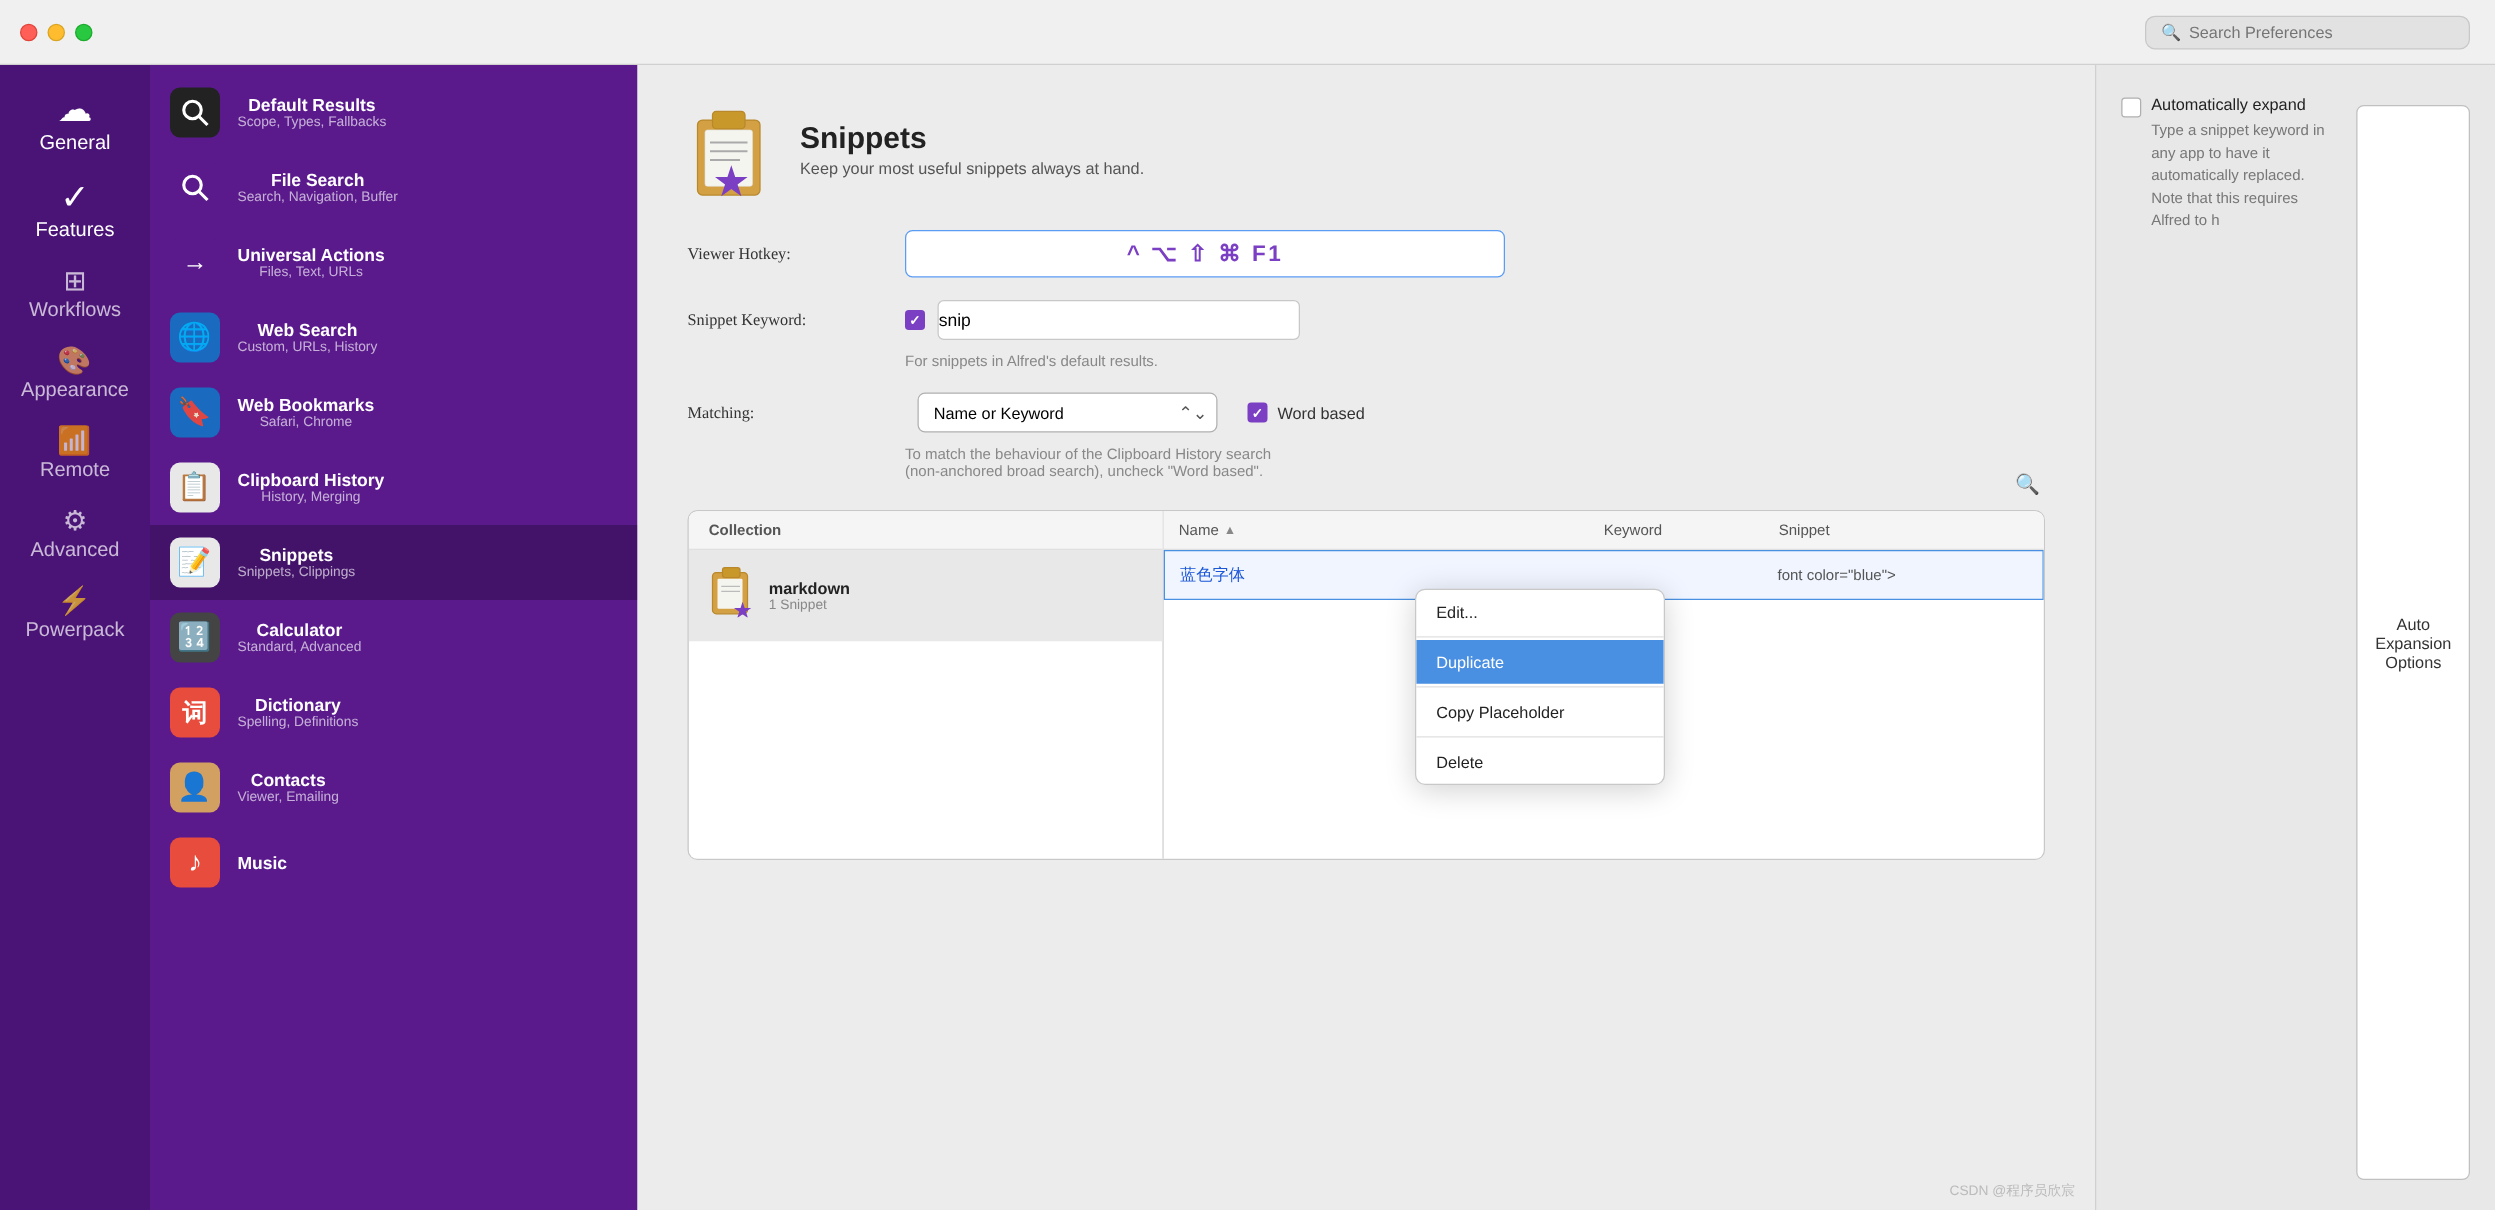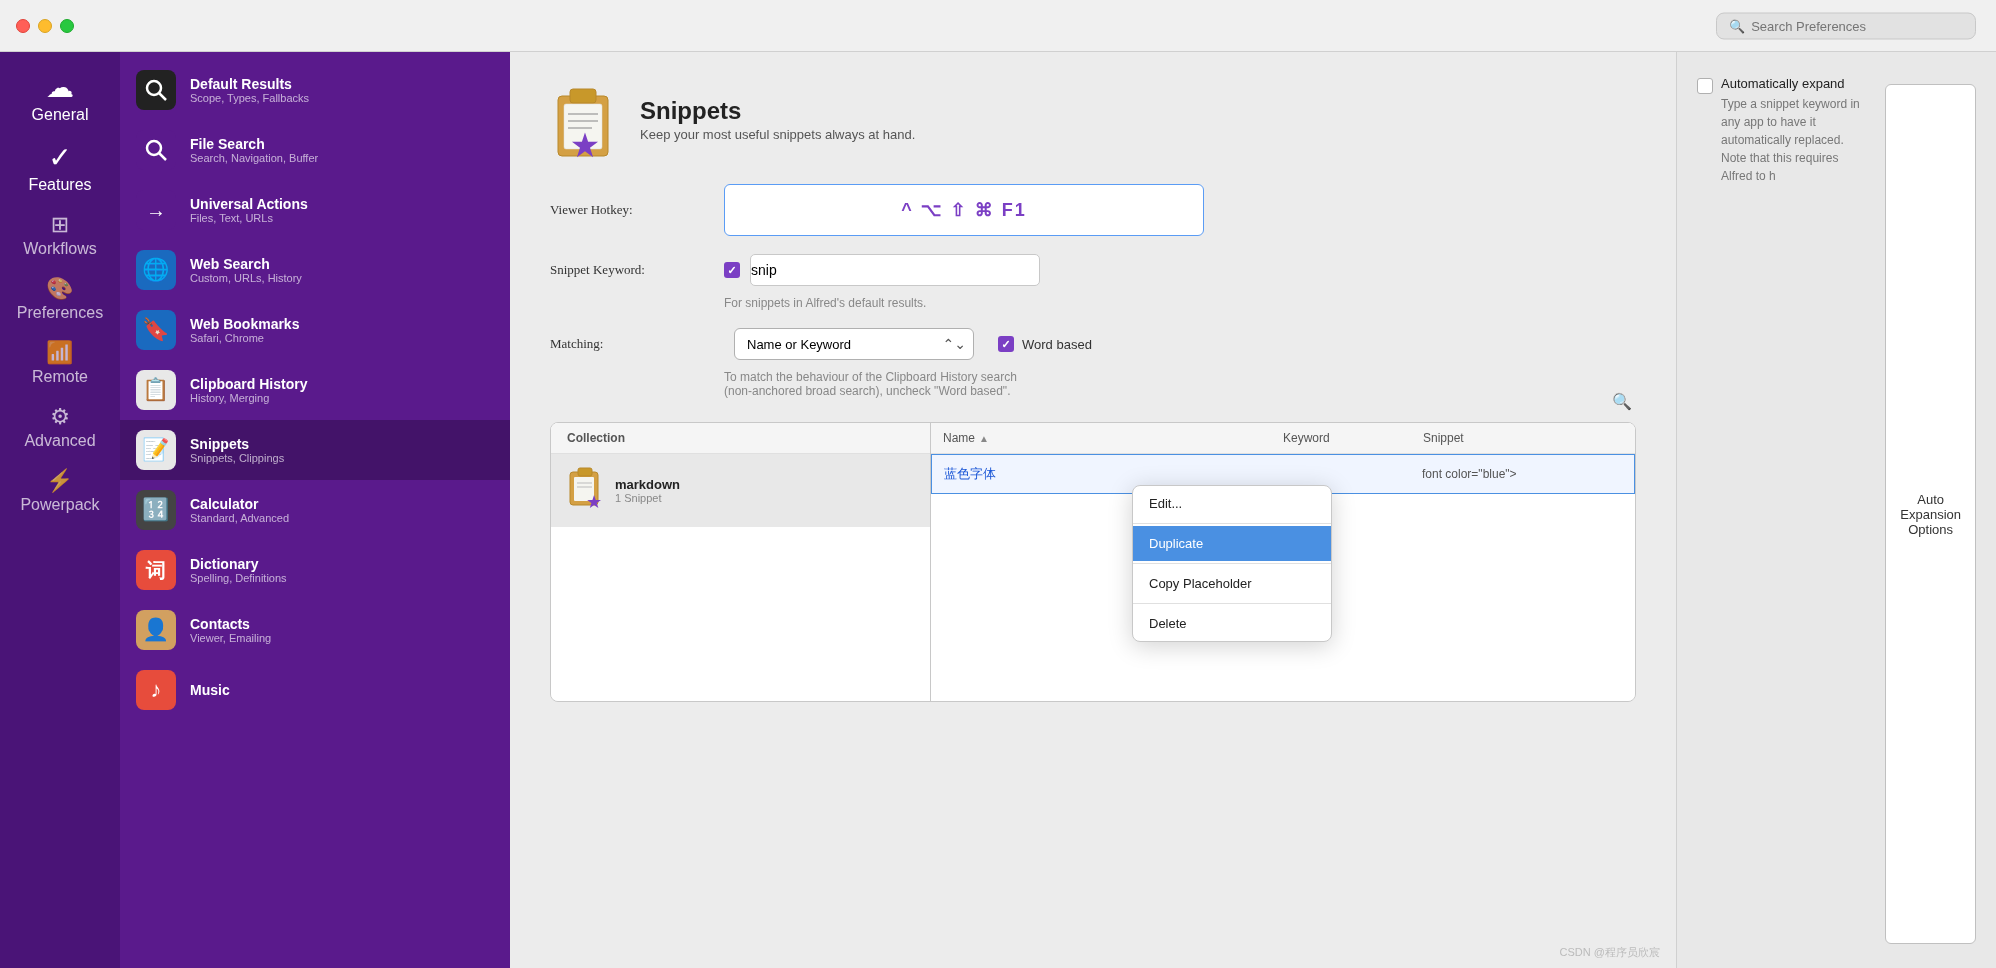--- a/index.html
+++ b/index.html
@@ -109,20 +109,21 @@
       font-size: 16px;
       text-align: left;
       font-weight: 500;
     }
 
     
     .nav-sidebar {
       width: 390px;
       background: #5a1a8c;
       padding-top: 8px;
+      text-align: center;
     }
     .nav-item {
       display: flex;
       align-items: center;
       padding: 10px 16px;
       cursor: pointer;
       gap: 14px;
       color: rgba(255,255,255,0.9);
     }
     .nav-item.active {
@@ -202,21 +203,21 @@
       border-radius: 6px;
       padding: 8px 16px;
       font-size: 18px;
       color: #7b3fc4;
       font-weight: 600;
       width: 480px;
       letter-spacing: 2px;
       display: flex;
       align-items: center;
       justify-content: center;
-      height: 52px;
+      height: 38px;
     }
     .keyword-row {
       display: flex;
       align-items: center;
       gap: 10px;
     }
     .checkbox-purple {
       width: 16px;
       height: 16px;
       background: #7b3fc4;
@@ -507,21 +508,21 @@
     <div class="icon-sidebar-item active">
       <div class="icon">✓</div>
       <div class="label">Features</div>
     </div>
     <div class="icon-sidebar-item">
       <div class="icon" style="font-size:22px;">⊞</div>
       <div class="label">Workflows</div>
     </div>
     <div class="icon-sidebar-item">
       <div class="icon" style="font-size:22px;">🎨</div>
-      <div class="label">Preferences</div>
+      <div class="label">Appearance</div>
     </div>
     <div class="icon-sidebar-item">
       <div class="icon" style="font-size:22px;">📶</div>
       <div class="label">Remote</div>
     </div>
     <div class="icon-sidebar-item">
       <div class="icon" style="font-size:22px;">⚙</div>
       <div class="label">Advanced</div>
     </div>
     <div class="icon-sidebar-item">

